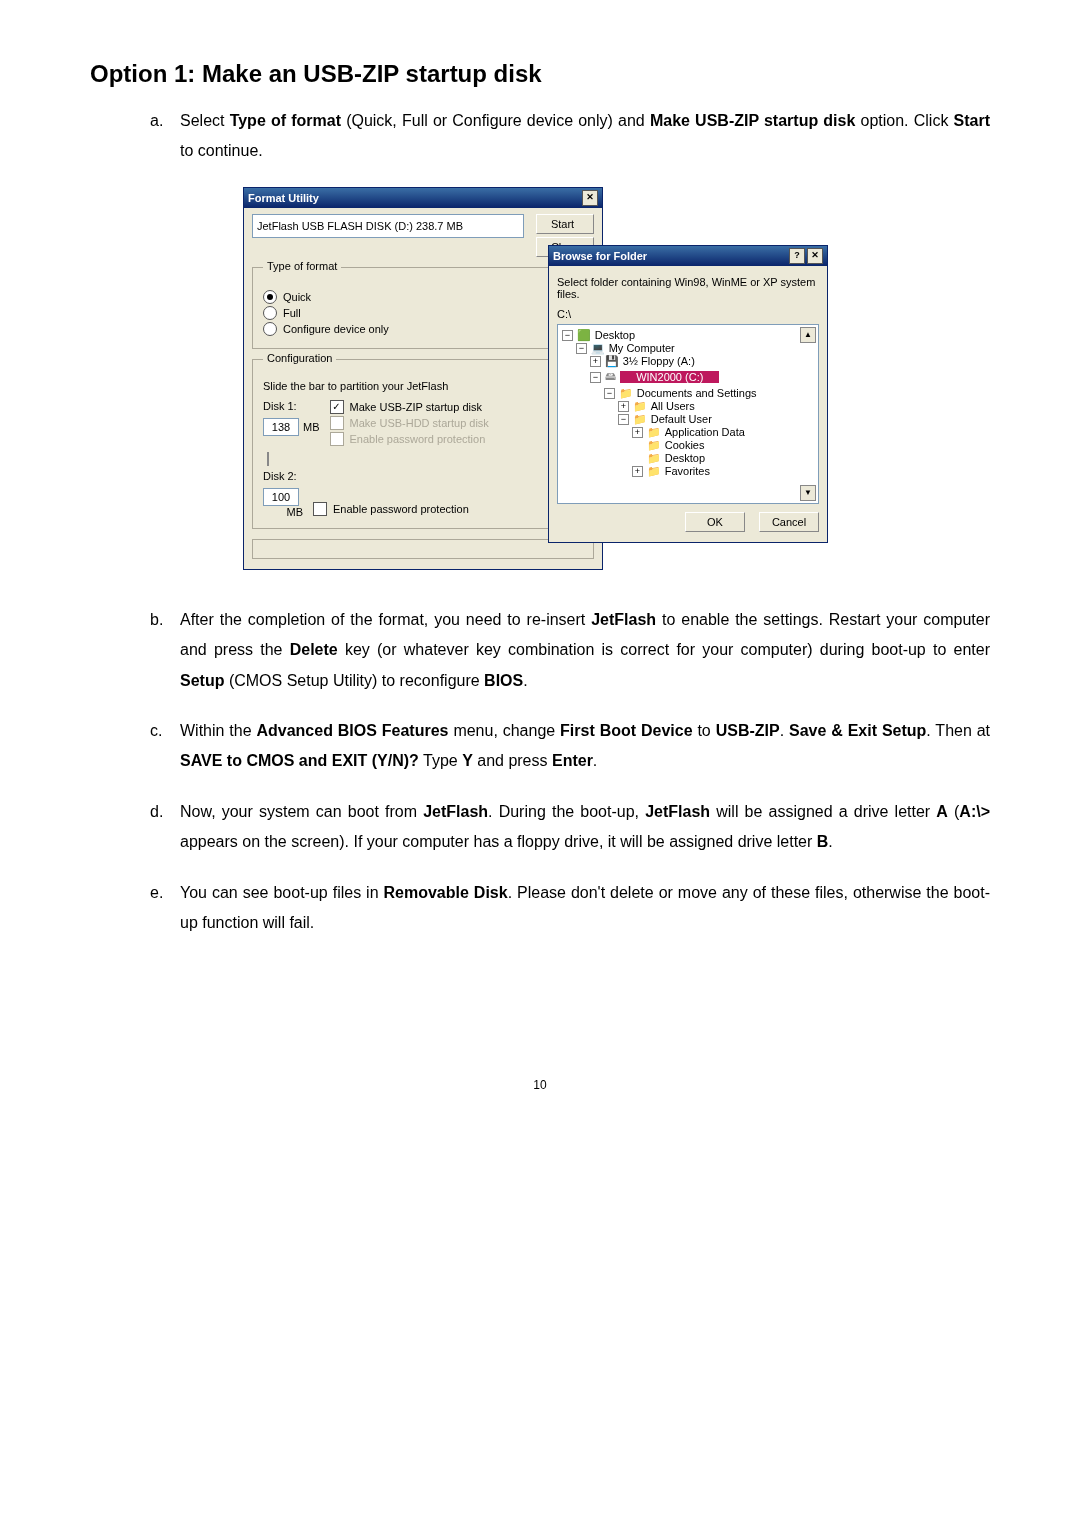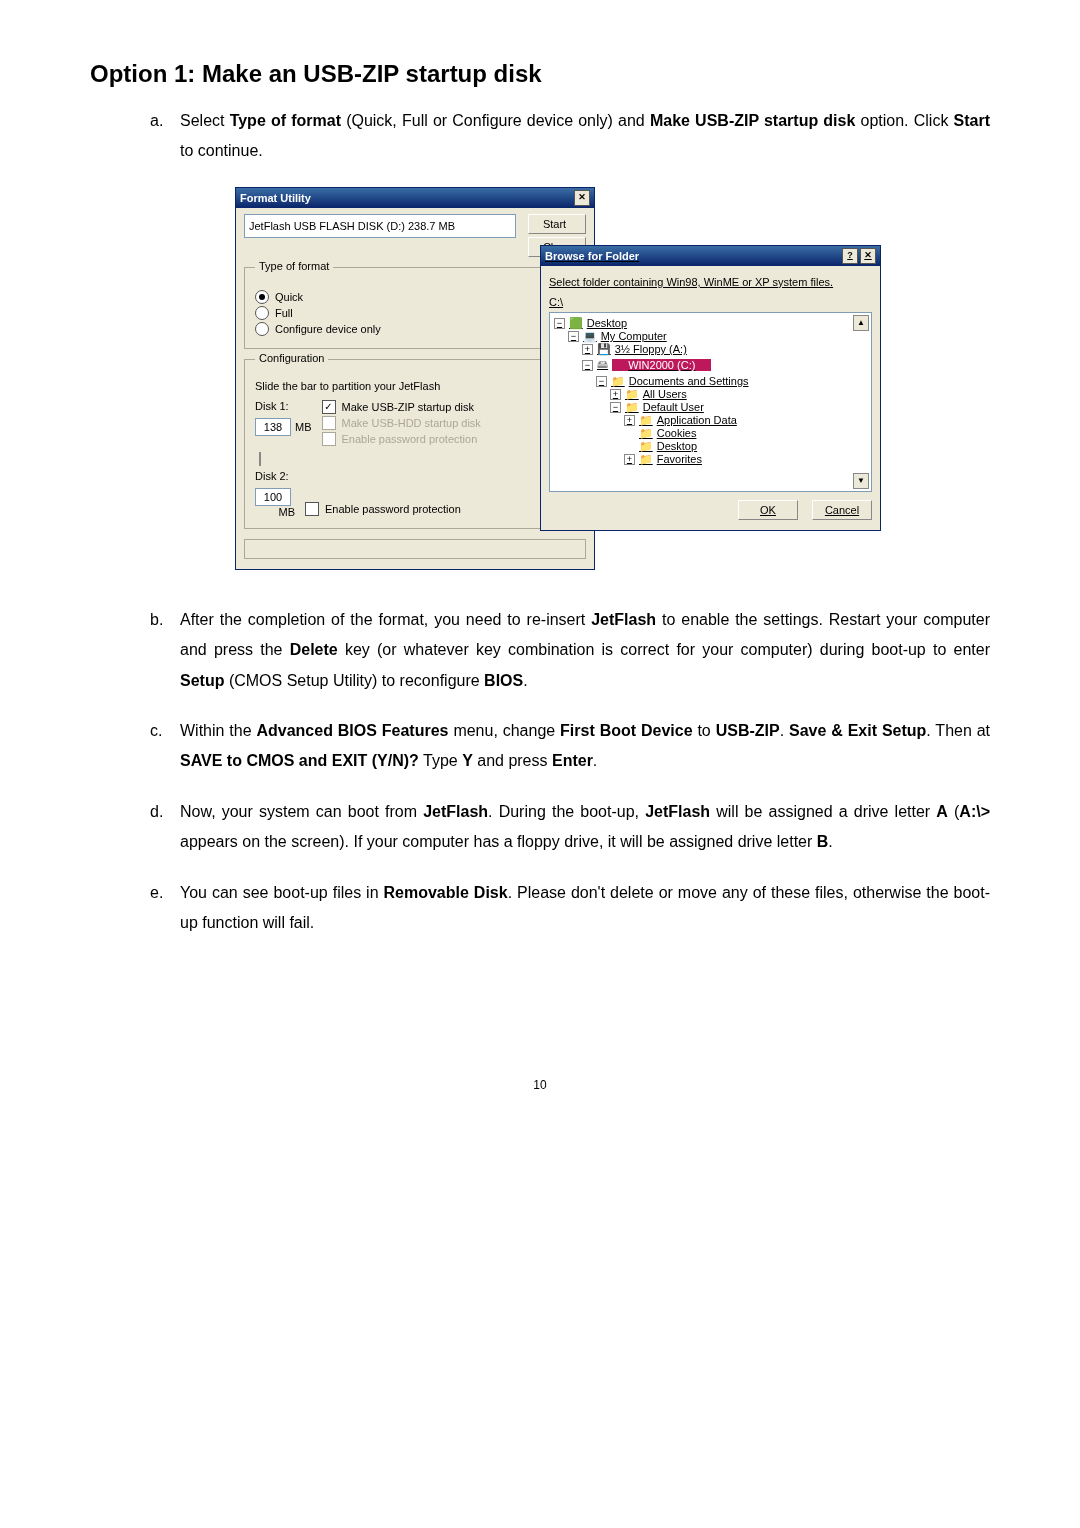--- a/index.html
+++ b/index.html
@@ -38,20 +38,21 @@
     width: 610px;
     position: relative;
     font-family: Tahoma, sans-serif;
     font-size: 11px;
     color: #000;
   }
   .win {
     background: #ece9d8;
     border: 1px solid #0a246a;
     box-sizing: border-box;
+    margin-left: 8px;
   }
   .titlebar {
     background: linear-gradient(#3a6ea5,#0a246a);
     color: #fff;
     height: 20px;
     display: flex;
     align-items: center;
     padding: 0 4px;
     font-weight: bold;
     font-size: 11px;
@@ -98,21 +99,21 @@
   .numbox {
     border:1px solid #7f9db9;background:#fff;width:34px;height:16px;
     display:inline-flex;align-items:center;justify-content:center;margin-right:4px;
   }
   .emoji-icon {
     width:24px;height:24px;margin-left:auto;font-size:20px;display:flex;align-items:center;
   }
   .status { border:1px solid #aca899;height:18px;margin-top:10px; }
 
   .win2 {
-    position:absolute; top:58px; left:305px; width:341px;text-decoration:underline;
+    position:absolute; top:58px; left:305px; width:280px;
   }
   .win2 .titlebar { justify-content: space-between; }
   .qbox { display:flex; gap:2px; }
   .qbox .closebox { width:14px; font-weight:bold; }
   .tree {
     background:#fff;border:1px solid #7f9db9;height:170px;
     padding:4px;overflow:hidden;position:relative;
   }
   .tree-line { display:flex;align-items:center;gap:4px;white-space:nowrap; }
   .indent1{padding-left:14px;} .indent2{padding-left:28px;}

